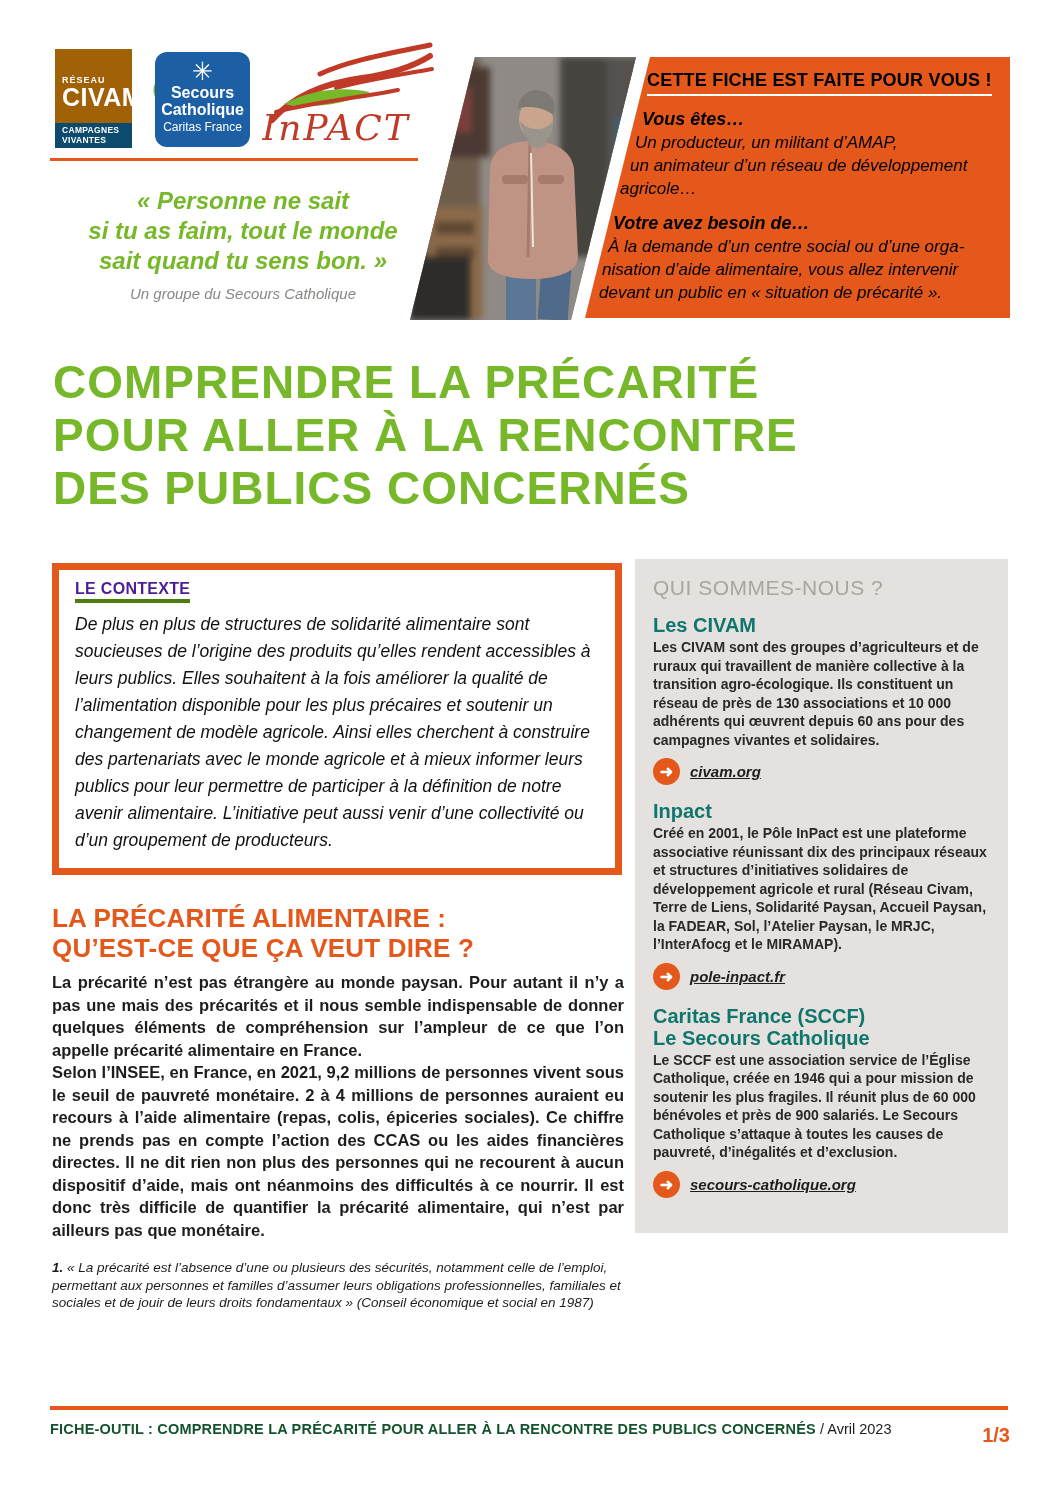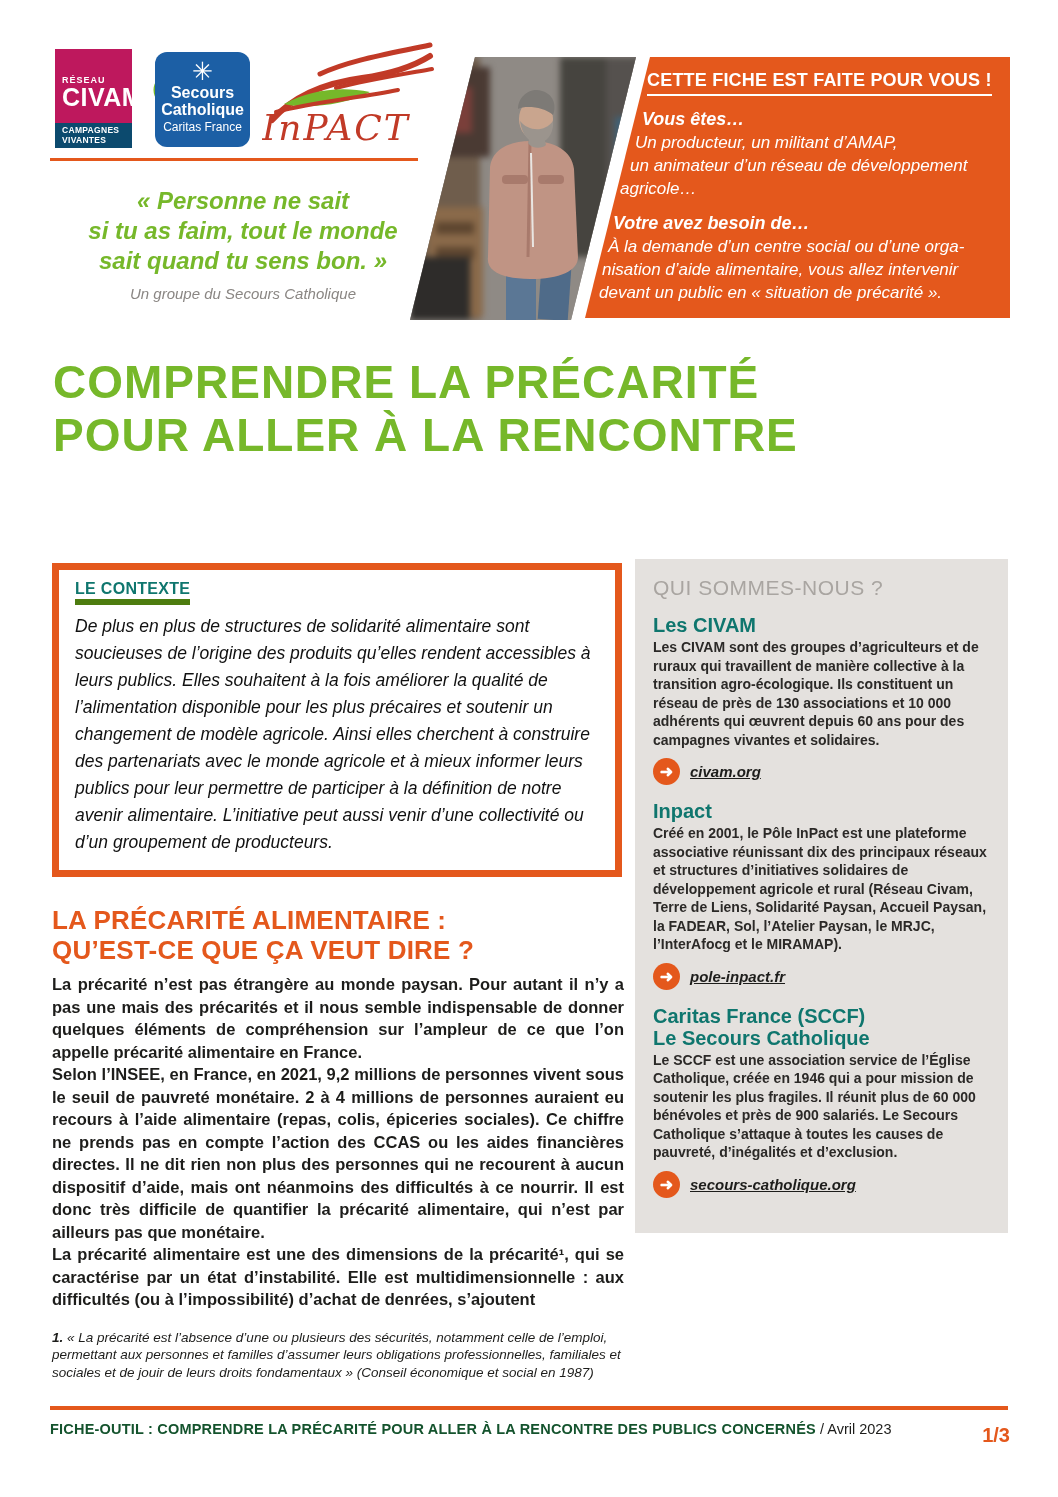--- a/index.html
+++ b/index.html
@@ -1,21 +1,21 @@
 <!DOCTYPE html>
 <html><head>
 <meta charset="utf-8">
 <style>
   html,body{margin:0;padding:0;background:#ffffff;}
   body{font-family:"Liberation Sans",sans-serif;color:#1d1d1b;}
   .page{position:relative;width:1058px;height:1497px;background:#fff;overflow:hidden;}
 
   
   .civam-logo{position:absolute;left:55px;top:49px;width:77px;}
-  .civam-green{background:#be185d;color:#fff;width:77px;height:74px;box-sizing:border-box;padding:26px 0 0 7px;position:relative;}
+  .civam-green{background:#a16207;color:#fff;width:77px;height:74px;box-sizing:border-box;padding:26px 0 0 7px;position:relative;}
   .civam-reseau{font-size:9px;font-weight:bold;letter-spacing:1px;}
   .civam-name{font-size:25px;font-weight:bold;letter-spacing:.5px;line-height:24px;}
   .civam-orange{background:#0c4a6e;color:#fff;width:77px;height:25px;box-sizing:border-box;padding:3px 0 0 7px;font-size:8.5px;font-weight:bold;line-height:9.5px;letter-spacing:.3px;}
   .civam-swirl{position:absolute;left:92px;top:8px;}
   .sc-logo{background:#1c5fa5;border-radius:12px;position:absolute;left:155px;top:52px;width:95px;height:95px;color:#fff;text-align:center;box-sizing:border-box;padding-top:6px;}
   .sc-star{font-size:25px;line-height:26px;}
   .sc-l1{font-size:16px;font-weight:bold;line-height:16px;margin-top:1px;}
   .sc-l2{font-size:16px;font-weight:bold;line-height:17px;}
   .sc-l3{font-size:12px;line-height:14px;margin-top:2px;}
   .inpact-logo{position:absolute;left:262px;top:40px;}
@@ -25,32 +25,32 @@
   .quote{position:absolute;left:48px;top:186px;width:390px;text-align:center;}
   .quote-line{color:#76b82a;font-size:24px;font-weight:bold;font-style:italic;line-height:30px;}
   .quote-attr{color:#8a8683;font-size:15px;font-style:italic;margin-top:9px;}
 
   
   .photo{position:absolute;left:410px;top:57px;width:240px;height:263px;
          clip-path:polygon(65px 0,226px 0,161px 263px,0 263px);background:#8f8a85;}
 
   
   .promo{position:absolute;left:585px;top:57px;width:425px;height:261px;background:#e4581c;
-         clip-path:polygon(65px 0,425px 0,425px 261px,0 261px);color:#ffffff;box-sizing:border-box;padding:13px 4px 0 14px;}
+         clip-path:polygon(65px 0,425px 0,425px 261px,0 261px);color:#000000;box-sizing:border-box;padding:13px 4px 0 14px;}
   .promo-title{display:inline-block;font-size:18px;font-weight:bold;letter-spacing:.2px;border-bottom:2px solid #fff;padding-bottom:3px;margin-left:48px;}
   .promo-head{font-size:18px;font-weight:bold;font-style:italic;line-height:23px;}
   .promo-line{font-size:17px;font-style:italic;line-height:23px;}
 
   
   .main-title{position:absolute;left:53px;top:356px;color:#76b82a;font-size:46px;font-weight:bold;letter-spacing:1px;line-height:53px;}
 
   
   .left-col{position:absolute;left:52px;top:563px;width:572px;}
   .context-box{border:7px solid #e4581c;box-sizing:border-box;width:570px;padding:10px 16px 14px 16px;}
-  .context-label{display:inline-block;color:#0f766e;font-size:16px;font-weight:bold;letter-spacing:.3px;border-bottom:6px solid #4d7c0f;padding-bottom:1px;margin-bottom:8px;}
+  .context-label{display:inline-block;color:#4c1d95;font-size:16px;font-weight:bold;letter-spacing:.3px;border-bottom:4px solid #4d7c0f;padding-bottom:1px;margin-bottom:8px;}
   .context-body{font-size:17.5px;font-style:italic;line-height:27px;color:#111;}
   .section-heading{color:#e4581c;font-size:26px;font-weight:bold;line-height:30px;letter-spacing:.2px;margin-top:28px;}
   .body-text{margin-top:8px;font-size:16.5px;font-weight:bold;line-height:22.5px;text-align:justify;color:#1d1d1b;}
   .body-text p{margin:0;}
   .footnote{margin-top:18px;font-size:13.5px;font-style:italic;line-height:17.5px;color:#1d1d1b;}
   .footnote b{font-style:italic;}
 
   
   .sidebar{position:absolute;left:635px;top:559px;width:373px;height:674px;background:#e4e1de;box-sizing:border-box;padding:17px 18px 0 18px;overflow:hidden;}
   .sidebar-title{color:#a9a5a1;font-size:21px;letter-spacing:.5px;}
@@ -157,35 +157,35 @@
     <div class="promo-line" style="margin-left:21px">agricole…</div>
     <div class="promo-head" style="margin:12px 0 0 14px">Votre avez besoin de…</div>
     <div class="promo-line" style="margin-left:9px">À la demande d’un centre social ou d’une orga-</div>
     <div class="promo-line" style="margin-left:3px">nisation d’aide alimentaire, vous allez intervenir</div>
     <div class="promo-line" style="margin-left:0">devant un public en « situation de précarité ».</div>
   </div>
 
   <div class="main-title">
     <div>COMPRENDRE LA PRÉCARITÉ</div>
     <div>POUR ALLER À LA RENCONTRE</div>
+    <div>DES PUBLICS CONCERNÉS</div>
   </div>
 
   <div class="left-col">
     <div class="context-box">
       <div class="context-label">LE CONTEXTE</div>
       <div class="context-body">De plus en plus de structures de solidarité alimentaire sont soucieuses de l’origine des produits qu’elles rendent accessibles à leurs publics. Elles souhaitent à la fois améliorer la qualité de l’alimentation disponible pour les plus précaires et soutenir un changement de modèle agricole. Ainsi elles cherchent à construire des partenariats avec le monde agricole et à mieux informer leurs publics pour leur permettre de participer à la définition de notre avenir alimentaire. L’initiative peut aussi venir d’une collectivité ou d’un groupement de producteurs.</div>
     </div>
     <div class="section-heading">
       <div>LA PRÉCARITÉ ALIMENTAIRE :</div>
       <div>QU’EST-CE QUE ÇA VEUT DIRE ?</div>
     </div>
     <div class="body-text">
       <p>La précarité n’est pas étrangère au monde paysan. Pour autant il n’y a pas une mais des précarités et il nous semble indispensable de donner quelques éléments de compréhension sur l’ampleur de ce que l’on appelle précarité alimentaire en France.</p>
       <p>Selon l’INSEE, en France, en 2021, 9,2 millions de personnes vivent sous le seuil de pauvreté monétaire. 2 à 4 millions de personnes auraient eu recours à l’aide alimentaire (repas, colis, épiceries sociales). Ce chiffre ne prends pas en compte l’action des CCAS ou les aides financières directes. Il ne dit rien non plus des personnes qui ne recourent à aucun dispositif d’aide, mais ont néanmoins des difficultés à ce nourrir. Il est donc très difficile de quantifier la précarité alimentaire, qui n’est par ailleurs pas que monétaire.</p>
-      <p>La précarité alimentaire est une des dimensions de la précarité¹, qui se caractérise par un état d’instabilité. Elle est multidimensionnelle : aux difficultés (ou à l’impossibilité) d’achat de denrées, s’ajoutent</p>
     </div>
     <div class="footnote"><b>1.</b><span> « La précarité est l’absence d’une ou plusieurs des sécurités, notamment celle de l’emploi, permettant aux personnes et familles d’assumer leurs obligations professionnelles, familiales et sociales et de jouir de leurs droits fondamentaux » (Conseil économique et social en 1987)</span></div>
   </div>
 
   <div class="sidebar">
     <div class="sidebar-title">QUI SOMMES-NOUS ?</div>
 
     <div class="sb-heading mt18">Les CIVAM</div>
     <div class="sb-body">Les CIVAM sont des groupes d’agriculteurs et de ruraux qui travaillent de manière collective à la transition agro-écologique. Ils constituent un réseau de près de 130 associations et 10 000 adhérents qui œuvrent depuis 60 ans pour des campagnes vivantes et solidaires.</div>
     <div class="sb-link">

